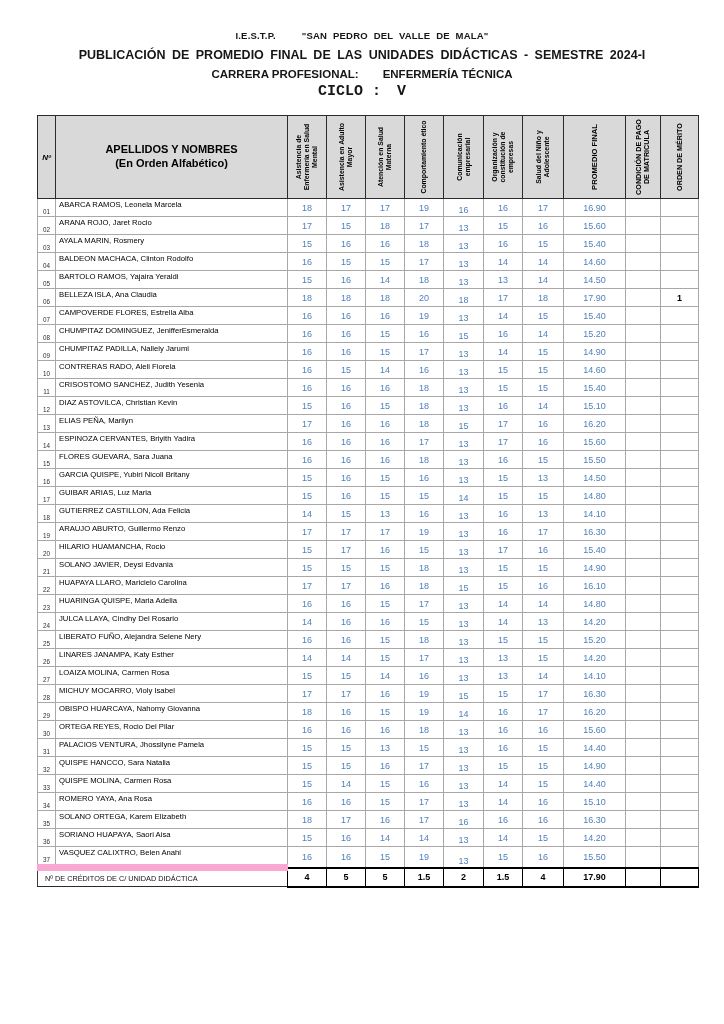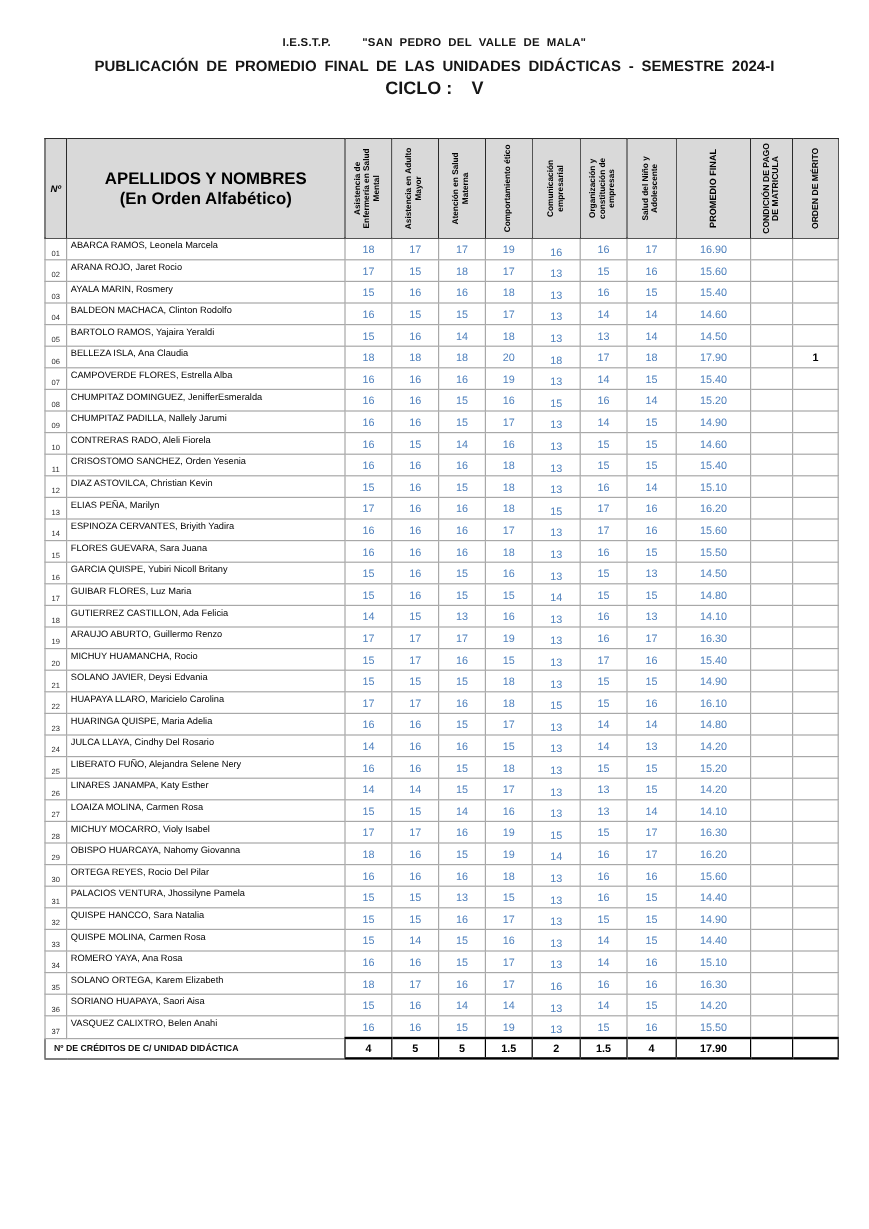--- a/index.html
+++ b/index.html
@@ -7,74 +7,77 @@
     position:relative; width:724px; height:1024px; background:#ffffff;
     font-family:"Liberation Sans", sans-serif; color:#111; overflow:hidden;
   }
   
   .titles { position:absolute; top:30px; left:0; width:724px; text-align:center; color:#161616; }
   .t1 { font-size:9.5px; font-weight:bold; letter-spacing:.2px; word-spacing:3px; }
   .t1 .gap { display:inline-block; width:26px; }
   .t2 { font-size:12.5px; font-weight:bold; margin-top:7px; word-spacing:3px; }
   .t3 { font-size:11.5px; font-weight:bold; margin-top:6px; }
   .t3 .gap { display:inline-block; width:24px; }
-  .t4 { font-size:15px; font-weight:bold; margin-top:3px; }
+  .t4 { font-size:15px; font-weight:bold; margin-top:3px;font-family:Liberation Mono, monospace; }
   .t4 .gap { display:inline-block; width:16px; }
 
   
   table.grades {
     position:absolute; left:37px; top:115px; width:661px;
     border-collapse:collapse; table-layout:fixed;
     border:1.5px solid #3c3c3c;
   }
   thead th {
     background:var(--header-fill,#d9d9d9); border:1px solid #2b2b2b;
     font-weight:bold; color:#000; padding:0; position:relative; height:82px;
     overflow:hidden;
   }
   th.h-num  { font-size:8px;font-style:italic; }
-  th.h-names{ font-size:14px; line-height:1.25; }
+  th.h-names{ font-size:11px; line-height:1.25; }
   .vtext {
     position:absolute; left:50%; top:50%; width:76px;
     transform:translate(-50%,-50%) rotate(-90deg);
     font-size:6.9px; line-height:1.18; text-align:center; font-weight:bold;
   }
   th.h-avg .vtext   { font-size:7.6px; width:78px; }
   th.h-pay .vtext   { font-size:7.2px; }
   th.h-merit .vtext { font-size:7.2px; }
 
   tbody td { border:1px solid #a8a8a8; height:16px; padding:0; overflow:hidden; }
   td.c-num  { font-size:6.3px; color:#2e2e2e; text-align:center; vertical-align:bottom; padding-bottom:1px; }
   td.c-name { font-size:7.7px; color:#000; text-align:left; vertical-align:top; padding:1px 0 0 3px; white-space:nowrap; }
   td.c-grade, td.c-avg { font-size:9px; color:var(--grade-blue,#4f81bd); text-align:center; vertical-align:middle; }
   td.c-grade.g4 { vertical-align:bottom; padding-bottom:1px; }
   td.c-pay {}
   td.c-merit { font-size:9px; font-weight:bold; color:#000; text-align:center; vertical-align:middle; }
 
   tfoot td { height:15px; padding:0; background:#fff; }
   tfoot td.f-label {
-    font-size:7.3px; font-weight:bold; text-align:left; padding-left:7px;
-    border-top:1px solid #f9a8d4; border-bottom:1.5px solid #2b2b2b; border-right:1.5px solid #000;
+    font-size:7.3px; font-weight:normal; text-align:left; padding-left:7px;
+    border-top:7px solid #f9a8d4; border-bottom:1.5px solid #2b2b2b; border-right:1.5px solid #000;
     white-space:nowrap;
   }
   tfoot td.f-val {
     font-size:9px; font-weight:bold; color:#000; text-align:center; vertical-align:middle;
     border:1.5px solid #000; border-top-width:2px; border-bottom-width:2px;
   }
 </style>
 </head>
 <body>
 
 <div class="sheet">
 
   <div class="titles">
     <div class="t1">
       <span>I.E.S.T.P.</span><span class="gap"></span><span>"SAN PEDRO DEL VALLE DE MALA"</span>
     </div>
     <div class="t2">PUBLICACIÓN DE PROMEDIO FINAL DE LAS UNIDADES DIDÁCTICAS - SEMESTRE 2024-I</div>
+    <div class="t3">
+      <span>CARRERA PROFESIONAL:</span><span class="gap"></span><span>ENFERMERÍA TÉCNICA</span>
+    </div>
     <div class="t4">
       <span>CICLO :</span><span class="gap"></span><span>V</span>
     </div>
   </div>
 
   <table class="grades">
     <colgroup>
       <col style="width:18px">
         <col style="width:232px">
       <col style="width:39px">
@@ -263,21 +266,21 @@
           <td class="c-grade g3">16</td>
           <td class="c-grade g4">13</td>
           <td class="c-grade g5">15</td>
           <td class="c-grade g6">15</td>
           <td class="c-avg">14.60</td>
           <td class="c-pay"></td>
           <td class="c-merit"></td>
         </tr>
         <tr>
           <td class="c-num">11</td>
-          <td class="c-name">CRISOSTOMO SANCHEZ, Orden Yesenia</td>
+          <td class="c-name">CRISOSTOMO SANCHEZ, Judith Yesenia</td>
           <td class="c-grade g0">16</td>
           <td class="c-grade g1">16</td>
           <td class="c-grade g2">16</td>
           <td class="c-grade g3">18</td>
           <td class="c-grade g4">13</td>
           <td class="c-grade g5">15</td>
           <td class="c-grade g6">15</td>
           <td class="c-avg">15.40</td>
           <td class="c-pay"></td>
           <td class="c-merit"></td>
@@ -347,21 +350,21 @@
           <td class="c-grade g3">16</td>
           <td class="c-grade g4">13</td>
           <td class="c-grade g5">15</td>
           <td class="c-grade g6">13</td>
           <td class="c-avg">14.50</td>
           <td class="c-pay"></td>
           <td class="c-merit"></td>
         </tr>
         <tr>
           <td class="c-num">17</td>
-          <td class="c-name">GUIBAR FLORES, Luz Maria</td>
+          <td class="c-name">GUIBAR ARIAS, Luz Maria</td>
           <td class="c-grade g0">15</td>
           <td class="c-grade g1">16</td>
           <td class="c-grade g2">15</td>
           <td class="c-grade g3">15</td>
           <td class="c-grade g4">14</td>
           <td class="c-grade g5">15</td>
           <td class="c-grade g6">15</td>
           <td class="c-avg">14.80</td>
           <td class="c-pay"></td>
           <td class="c-merit"></td>
@@ -389,21 +392,21 @@
           <td class="c-grade g3">19</td>
           <td class="c-grade g4">13</td>
           <td class="c-grade g5">16</td>
           <td class="c-grade g6">17</td>
           <td class="c-avg">16.30</td>
           <td class="c-pay"></td>
           <td class="c-merit"></td>
         </tr>
         <tr>
           <td class="c-num">20</td>
-          <td class="c-name">MICHUY HUAMANCHA, Rocio</td>
+          <td class="c-name">HILARIO HUAMANCHA, Rocio</td>
           <td class="c-grade g0">15</td>
           <td class="c-grade g1">17</td>
           <td class="c-grade g2">16</td>
           <td class="c-grade g3">15</td>
           <td class="c-grade g4">13</td>
           <td class="c-grade g5">17</td>
           <td class="c-grade g6">16</td>
           <td class="c-avg">15.40</td>
           <td class="c-pay"></td>
           <td class="c-merit"></td>

